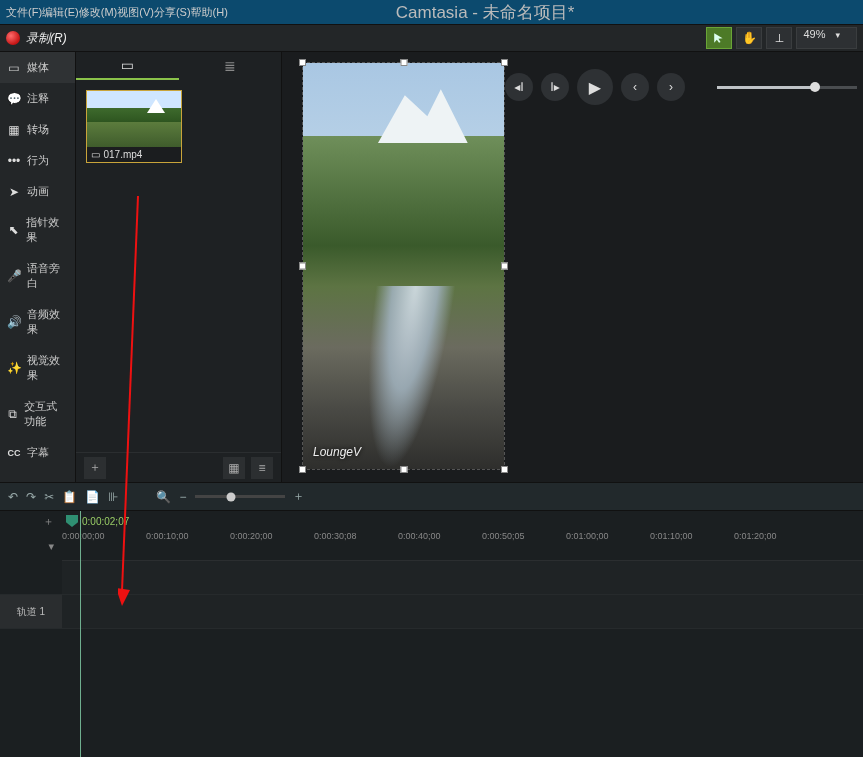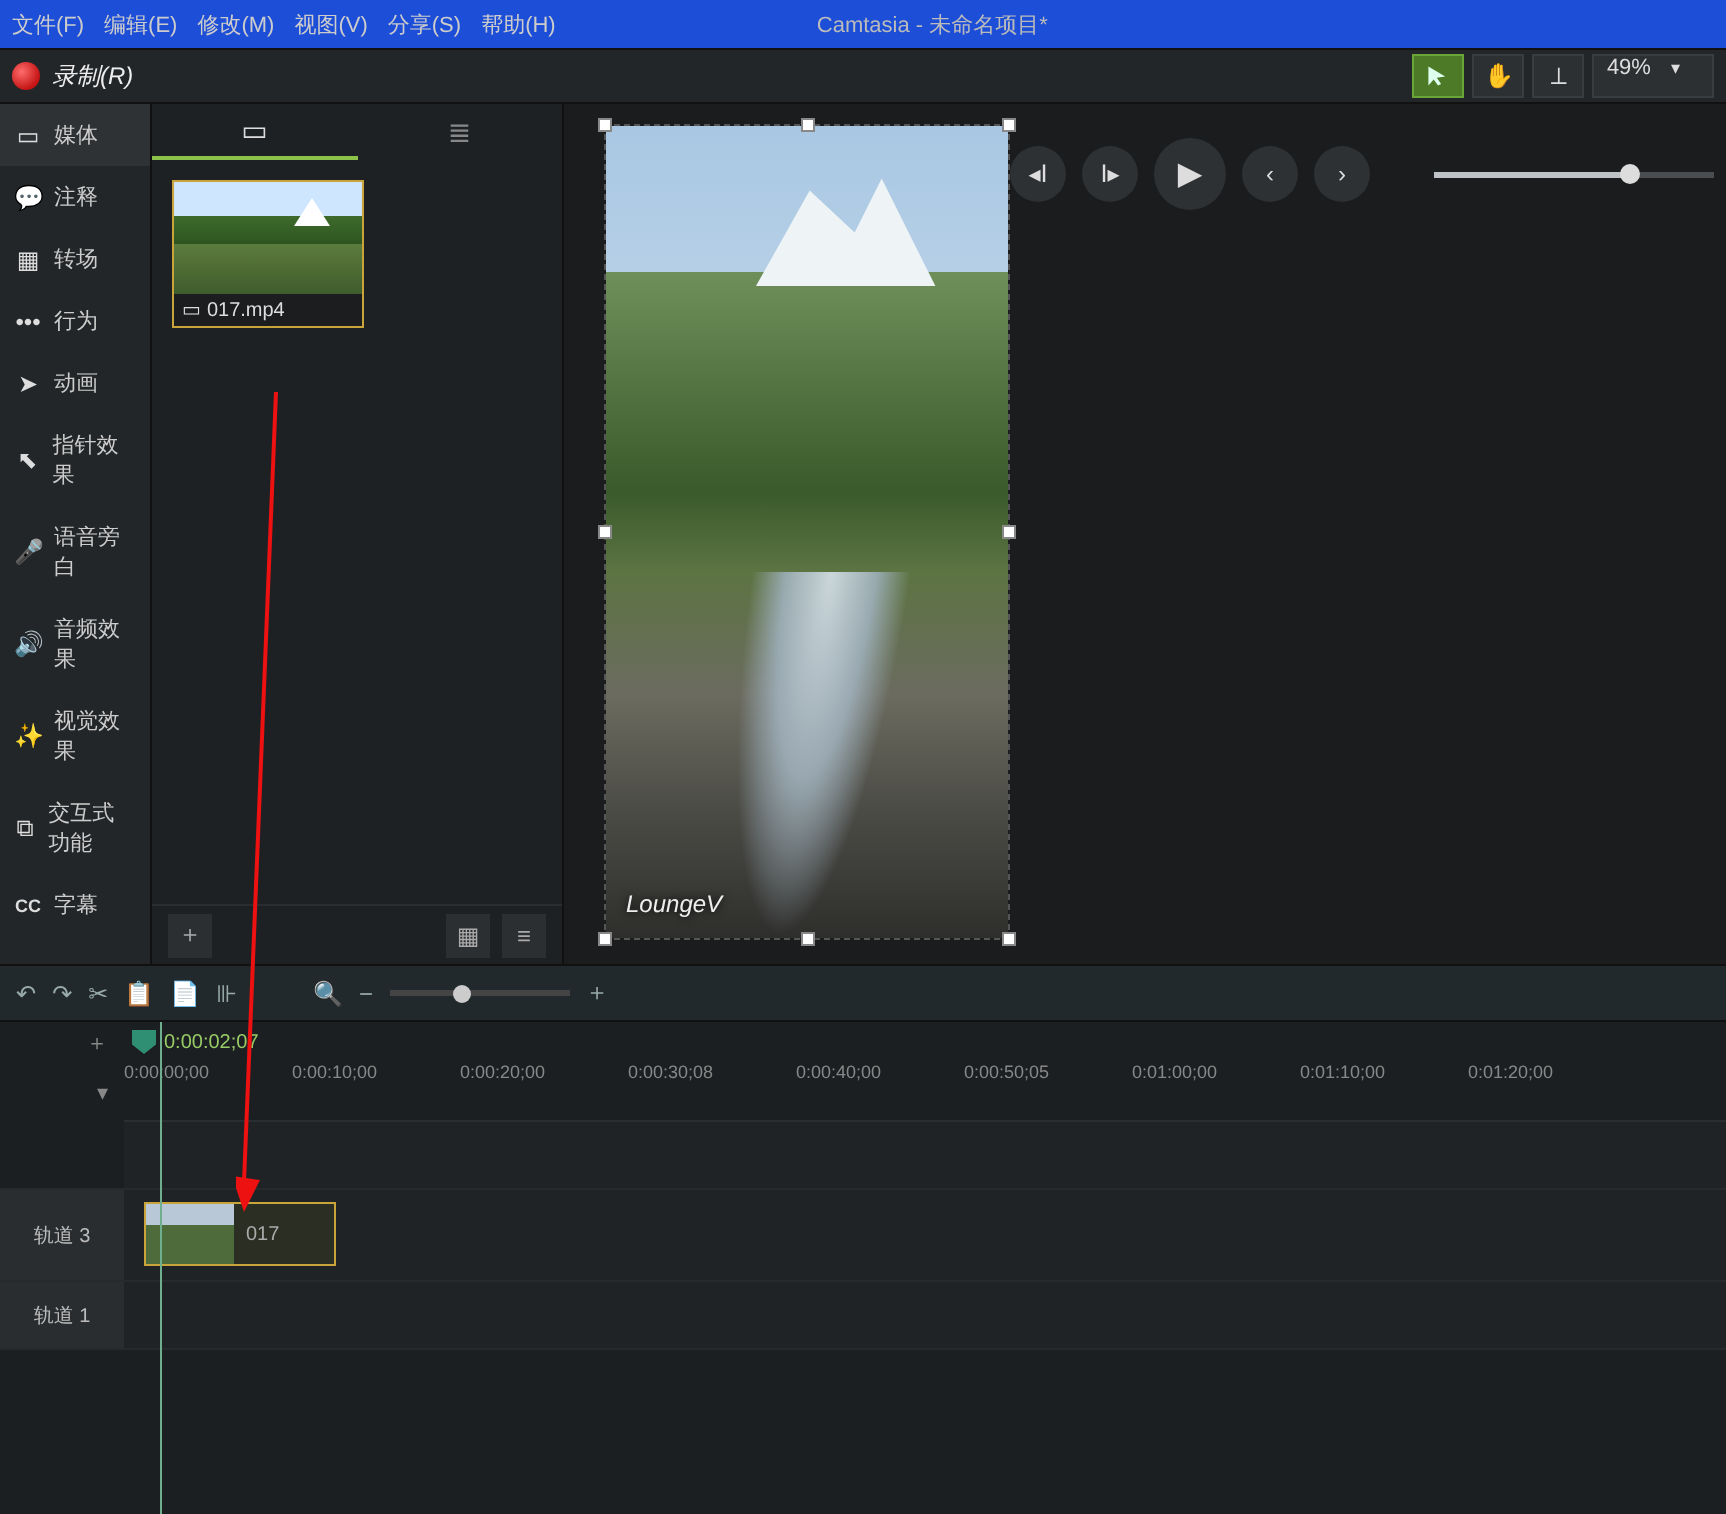--- a/index.html
+++ b/index.html
@@ -1,21 +1,21 @@
 <!DOCTYPE html>
 <html><head>
 <meta charset="utf-8">
 <style>
   * { box-sizing: border-box; margin: 0; padding: 0; font-family: "Microsoft YaHei", Arial, sans-serif; }
   body { background:#1a1c1e; width:863px; height:757px; overflow:hidden; color:#ccc; font-size:12px; position:relative;}
   
   
-  .menubar { display:flex; align-items:center; height:22px; background:#1d4ed8; padding:12px 6px; gap:10px;}
+  .menubar { display:flex; align-items:center; height:22px; background:#0c4a6e; padding:12px 6px; }
   .menubar .item { font-size:11px; color:#ccc; cursor:default;}
-  .menubar .title { position:absolute; left:50%; transform:translateX(-20%); color:#bbb; font-size:11px;}
+  .menubar .title { position:absolute; left:50%; transform:translateX(-20%); color:#bbb; font-size:17px;}
   
   
   .topbar { display:flex; align-items:center; height:28px; background:#232628; border-top:1px solid #111; border-bottom:1px solid #111; padding:0 6px;}
   .rec-btn { display:flex; align-items:center; gap:6px; cursor:pointer;font-style:italic;}
   .rec-dot { width:14px; height:14px; border-radius:50%; background:radial-gradient(circle at 35% 35%, #ff6b6b, #c41414 70%);}
   .rec-txt { color:#eee; font-size:12px; }
   .topbar-right { margin-left:auto; display:flex; align-items:center; gap:4px;}
   .tool-btn { width:26px; height:22px; display:flex; align-items:center; justify-content:center; background:#2d3033; border:1px solid #3a3d3f; color:#ddd; cursor:pointer; font-size:12px;}
   .tool-btn.active { background:#4d7a27; border-color:#6aa537; }
   .zoom-sel { background:#2d3033; border:1px solid #3a3d3f; color:#ddd; height:22px; padding:0 16px 0 6px; font-size:11px; position:relative;}
@@ -279,29 +279,20 @@
         <span>0:01:20;00</span>
       </div>
     </div>
   </div>
 
   <div class="tracks">
     <div class="track">
       <div class="trk-label" style="background:transparent"></div>
         <div class="trk-body"></div>
     </div>
-    <div class="track tall">
-      <div class="trk-label">轨道 3</div>
-      <div class="trk-body">
-        <div class="clip">
-          <div class="clip-thumb"></div>
-          <span class="clip-name">017</span>
-        </div>
-      </div>
-    </div>
     <div class="track">
       <div class="trk-label">轨道 1</div>
       <div class="trk-body"></div>
     </div>
   </div>
   <div class="playhead-line"></div>
 </div>
 
 <svg class="anno-arrow" viewBox="0 0 60 410" preserveAspectRatio="none">
   <line x1="20" y1="0" x2="4" y2="395" stroke="#e11" stroke-width="2"></line>

